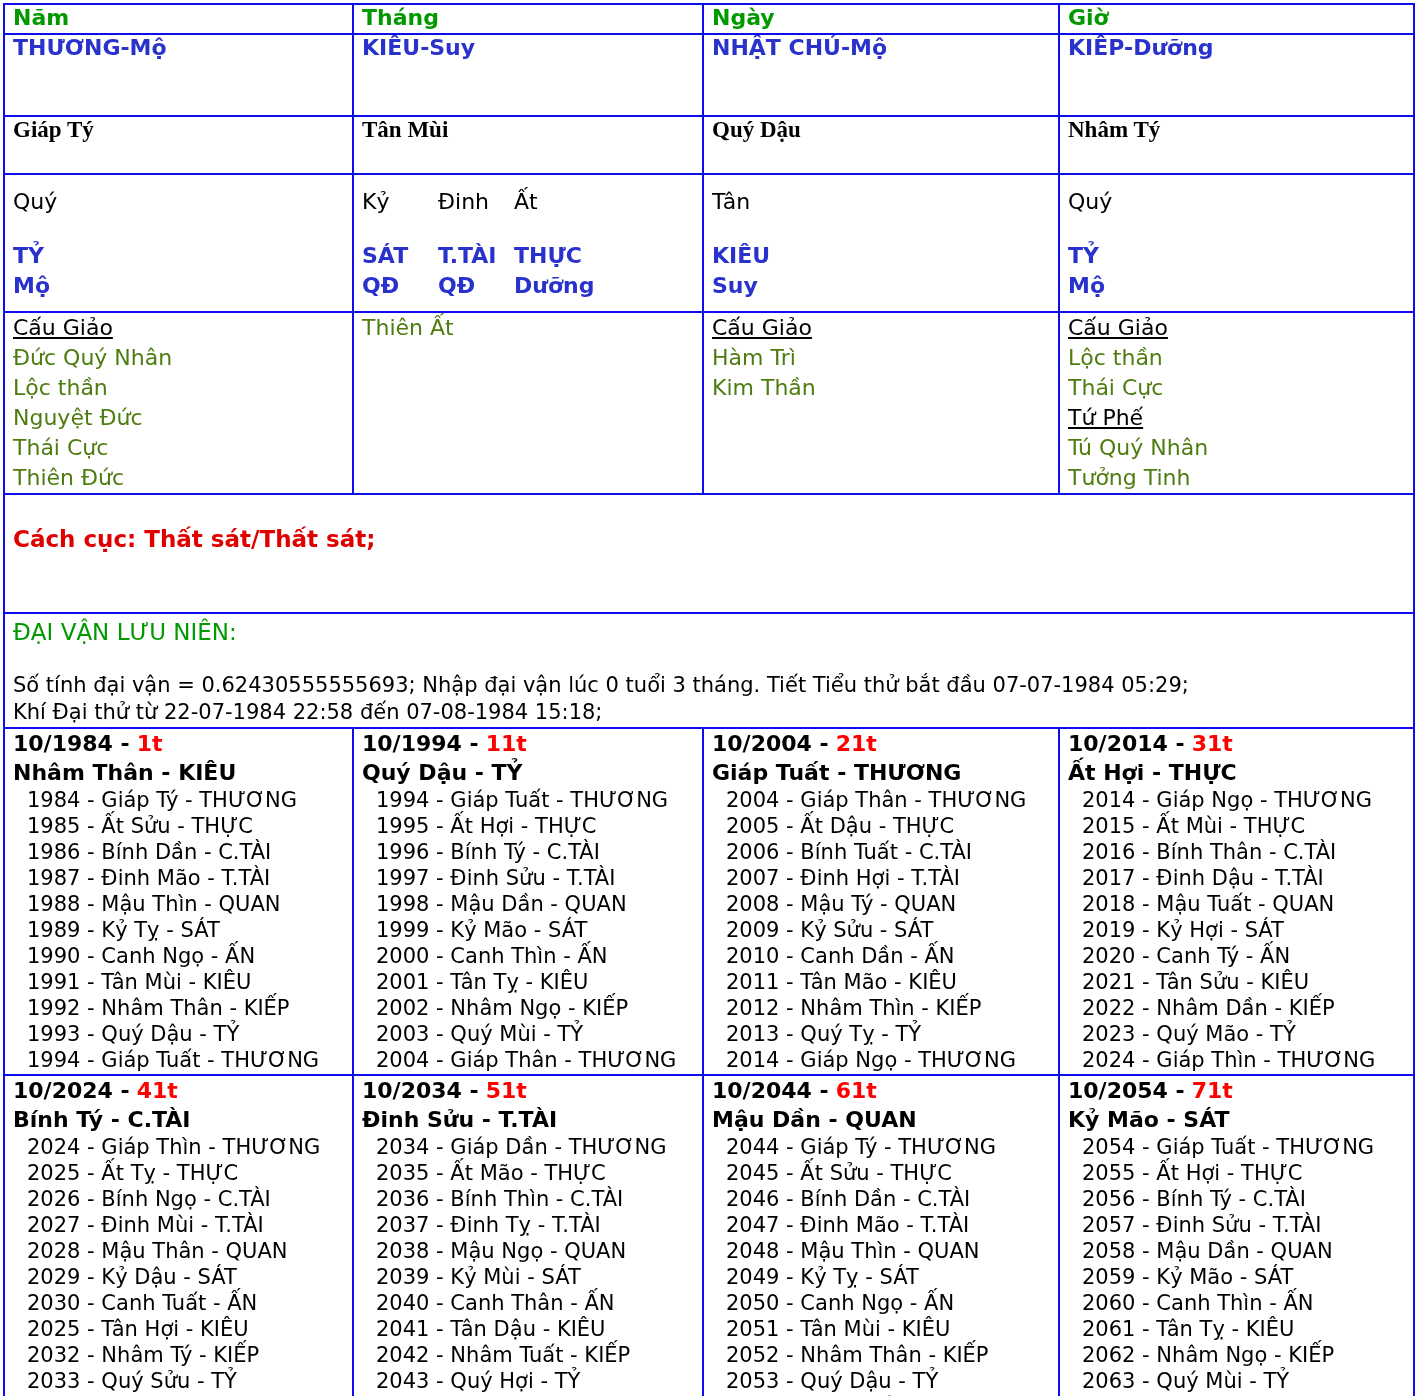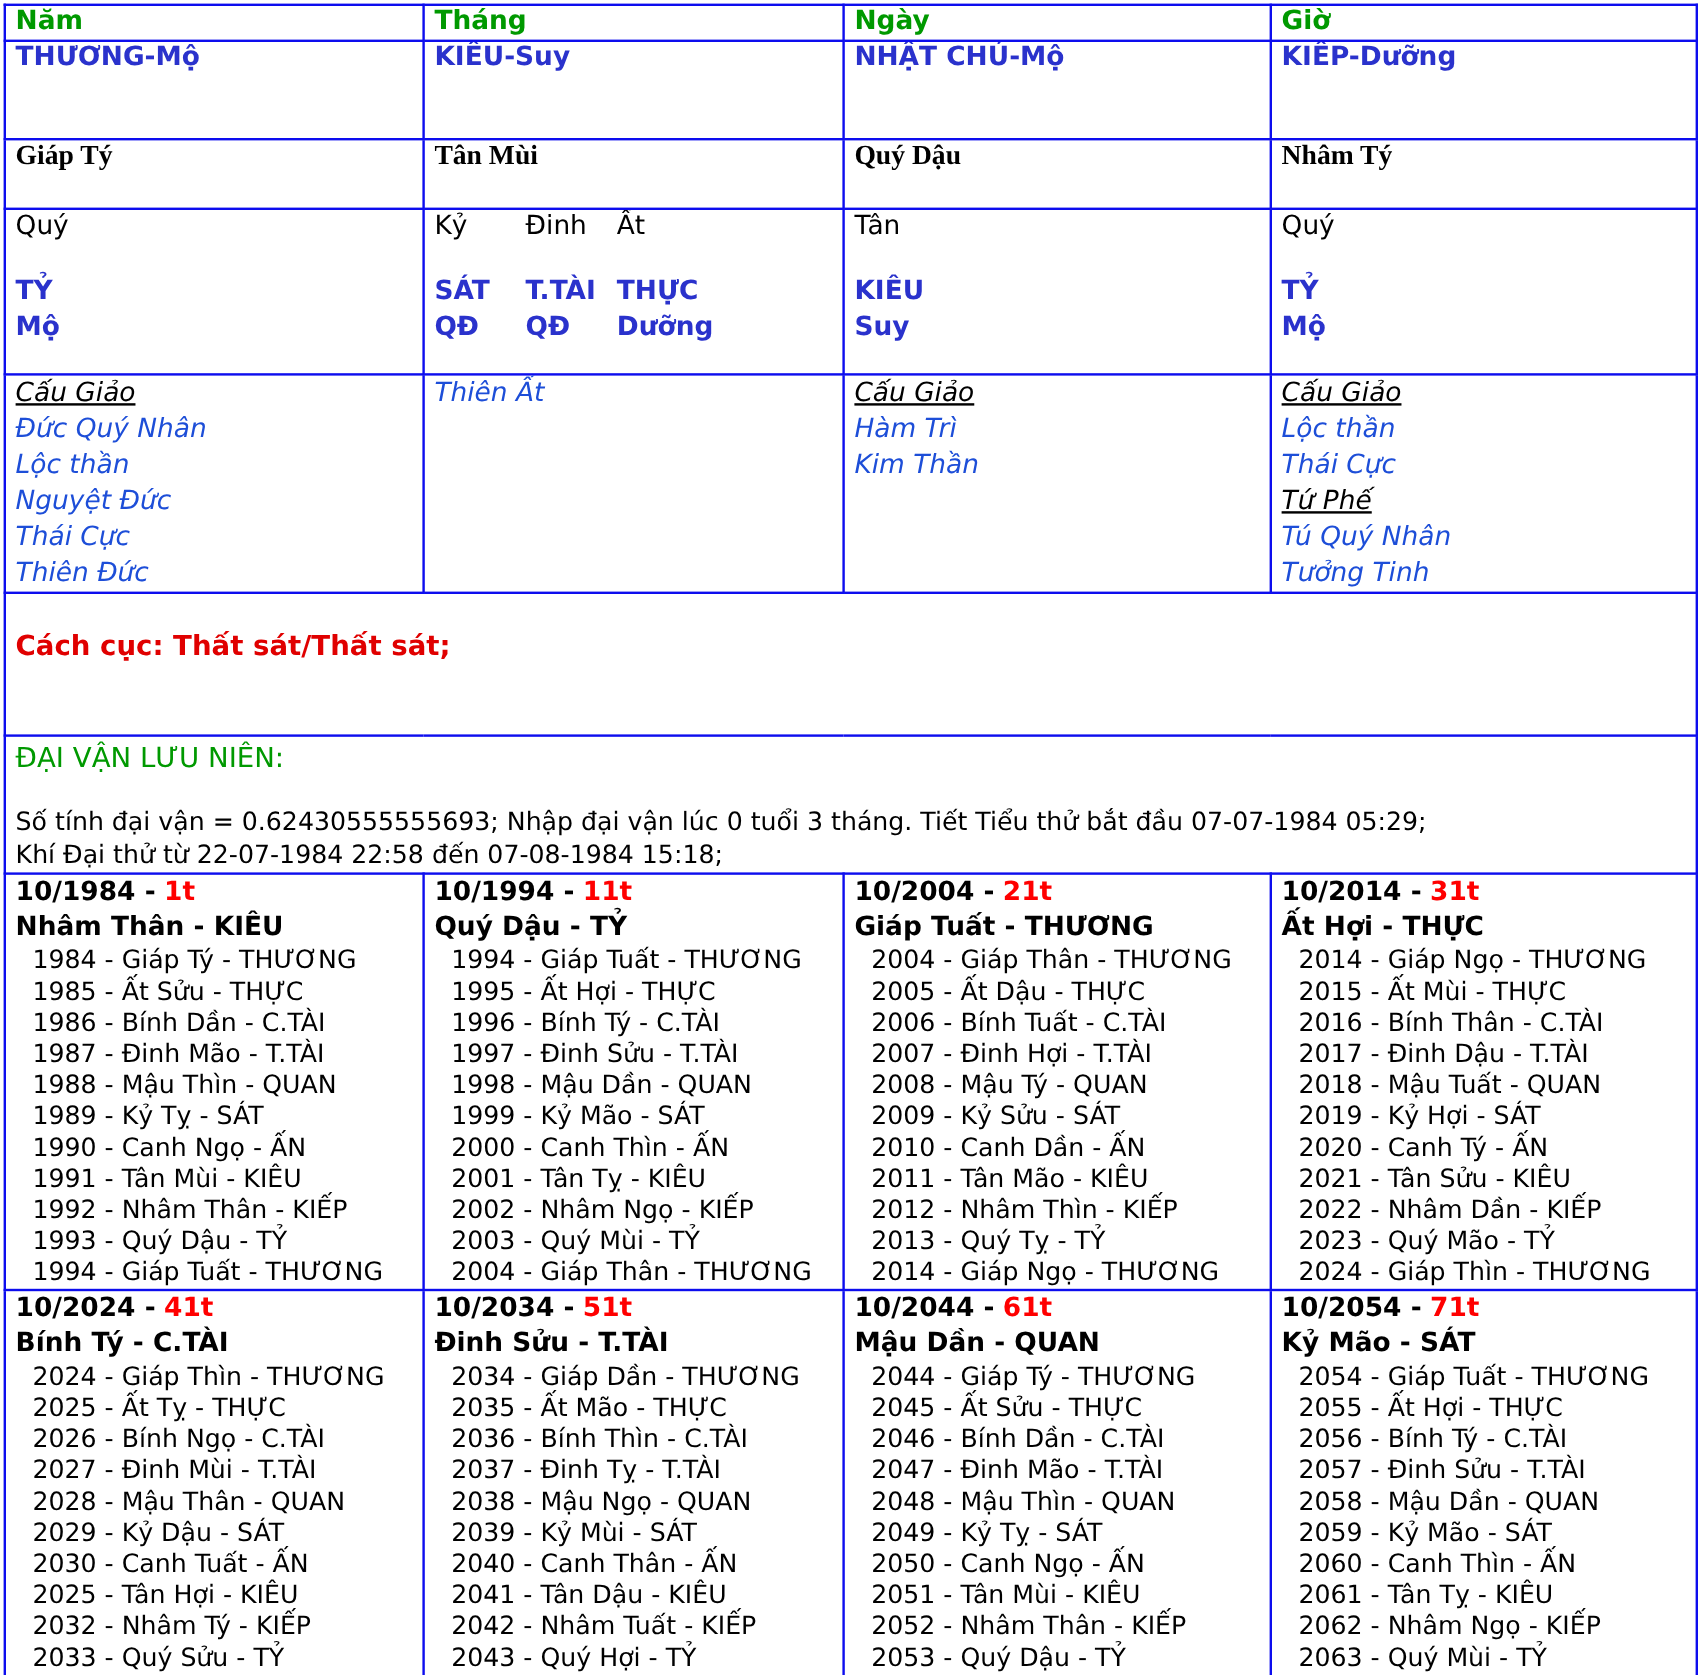--- a/index.html
+++ b/index.html
@@ -11,27 +11,27 @@
   .r-head td{height:30px;padding-top:1px;}
   .col-header{font-size:22px;font-weight:bold;color:#009900;}
   
   .r-god td{height:82px;padding-top:13px;}
   .god-stage{font-size:22px;font-weight:bold;color:#2a32cc;}
   
   .r-pillar td{height:58px;padding-top:11px;}
   .pillar-name{font-size:23px;font-weight:bold;color:#000;font-family:Liberation Serif, serif;}
   
   .r-hidden td{height:138px;}
-  .hid{display:flex;}
+  .hid{display:flex;padding-top:13px;}
   .hgroup{margin-right:14px;min-width:62px;}
   .hgroup .stem{font-size:22px;color:#000;margin-bottom:25px;line-height:28px;}
   .hgroup .god,.hgroup .stage{font-size:22px;font-weight:bold;color:#2a32cc;line-height:30px;}
   
-  .r-stars td{height:140px;padding-top:3px;font-style:italic;}
-  .star{font-size:22px;line-height:30px;color:#1d4ed8;}
+  .r-stars td{height:140px;padding-top:3px;}
+  .star{font-size:22px;line-height:30px;color:#4d7c0f;}
   .star.bad{color:#000;text-decoration:underline;}
   
   .r-cachcuc td{height:119px;}
   .cachcuc{margin-top:31px;font-size:23px;font-weight:bold;color:#e00000;}
   
   .r-daivan td{height:115px;}
   .dv-head{font-size:23px;font-weight:normal;color:#009900;margin-top:5px;margin-bottom:27px;}
   .dv-line{font-size:21px;line-height:27px;white-space:nowrap;}
   
   .r-decade td{height:347px;padding:3px 4px 0 6px;}

